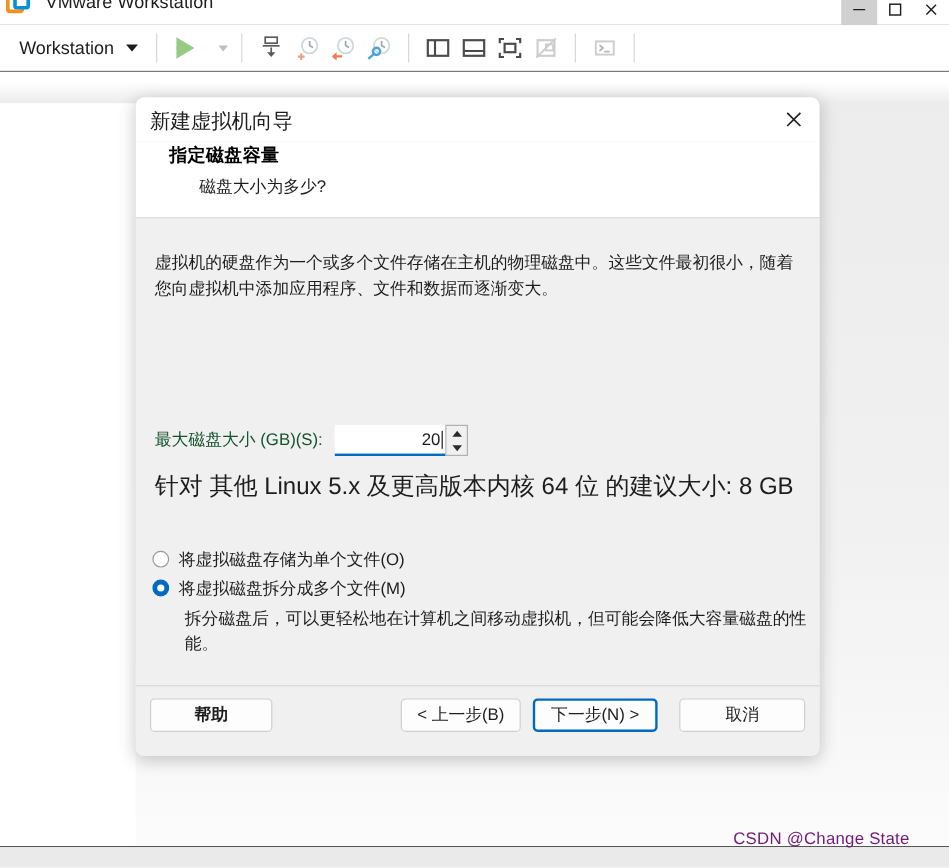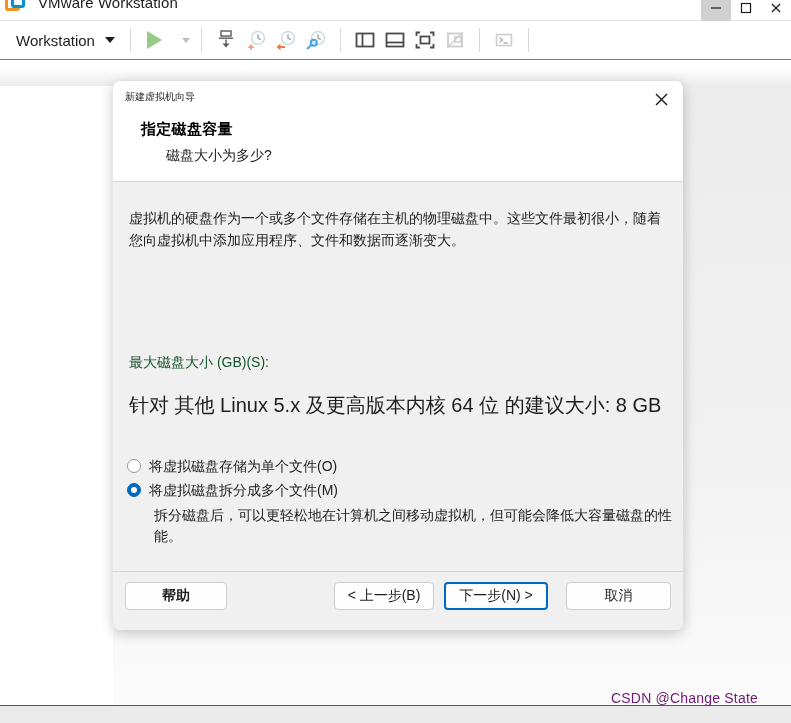--- a/index.html
+++ b/index.html
@@ -193,21 +193,21 @@
   .dlg-titlebar {
     position: relative;
     height: 37px;
     background: #ffffff;
     border-top-left-radius: 7px;
     border-top-right-radius: 7px;
   }
   .dlg-title {
     position: absolute;
     left: 12px; top: 9px;
-    font-size: 10px;
+    font-size: 17px;
     color: #1d1d1d;
     white-space: nowrap;
   }
   .dlg-close {
     position: absolute;
     right: 0; top: 0;
     width: 44px; height: 37px;
     display: flex;
     align-items: center;
     justify-content: center;
@@ -546,20 +546,34 @@
     <div class="sub">磁盘大小为多少?</div>
   </div>
   <div class="dlg-sep"></div>
 
   <div class="dlg-body">
 
     <div class="intro">虚拟机的硬盘作为一个或多个文件存储在主机的物理磁盘中。这些文件最初很小，随着您向虚拟机中添加应用程序、文件和数据而逐渐变大。</div>
 
     <div class="field-row">
       <span class="field-label">最大磁盘大小 (GB)(S):</span>
+      <span class="spin-wrap">
+        <span class="spin-input">
+          <span class="spin-val">20</span>
+            <span class="caretbar"></span>
+        </span>
+        <span class="spin-btns">
+          <span class="spin-up">
+              <span class="arr-up"></span>
+            </span>
+          <span class="spin-down">
+              <span class="arr-down"></span>
+            </span>
+        </span>
+      </span>
     </div>
 
     <div class="hint">针对 其他 Linux 5.x 及更高版本内核 64 位 的建议大小: 8 GB</div>
 
     <div class="radio-group">
 
       <div class="radio-row">
         <span class="radio"></span>
         <span class="radio-label">将虚拟磁盘存储为单个文件(O)</span>
       </div>

